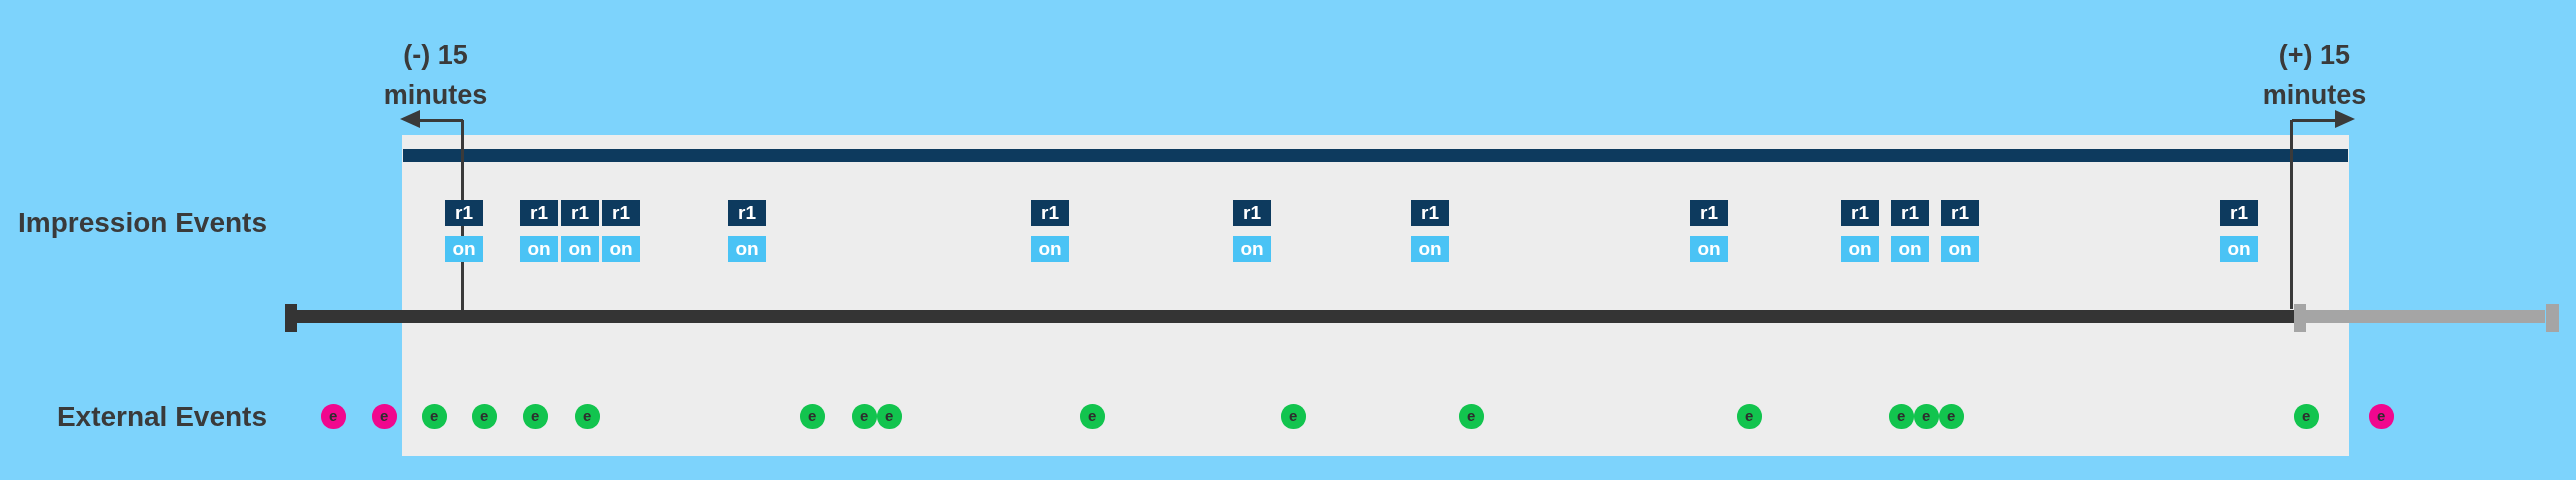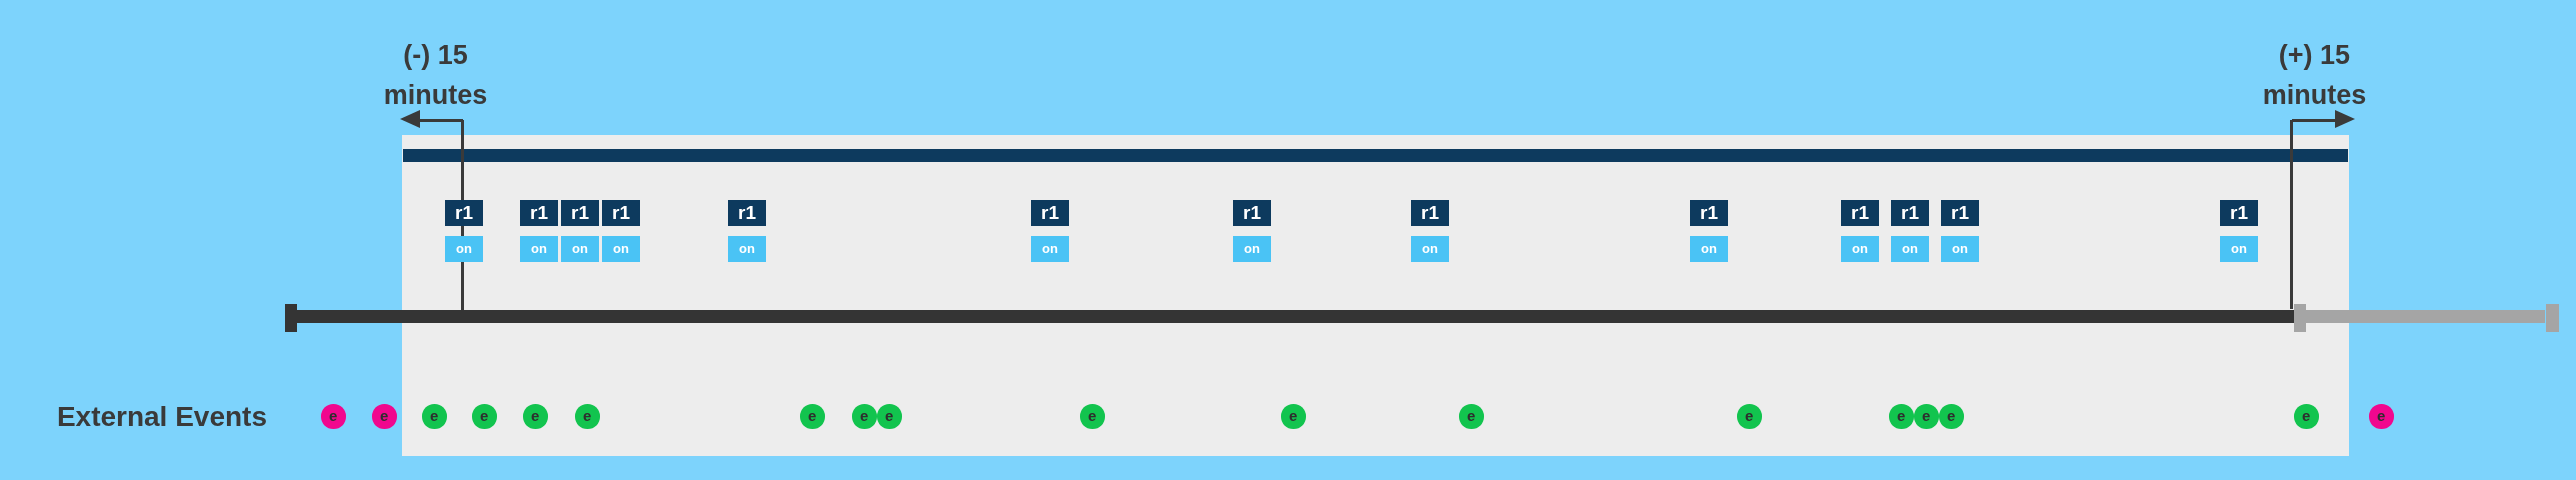--- a/index.html
+++ b/index.html
@@ -32,21 +32,21 @@
   .arrow-line.left{left:411px; width:52px;}
   .arrow-line.right{left:2292px; width:45px;}
   .arrowhead{position:absolute; top:110px; width:0; height:0;
     border-top:9.4px solid transparent; border-bottom:9.4px solid transparent;}
   .arrowhead.left{left:400px; border-right:20px solid var(--charcoal);}
   .arrowhead.right{left:2335px; border-left:20px solid var(--charcoal);}
 
   .r1-box{position:absolute; top:200px; width:38px; height:25.5px; background:var(--navy);
     color:#ffffff; font-size:19px; font-weight:700; text-align:center; line-height:25.5px;}
   .on-box{position:absolute; top:236px; width:38px; height:25.5px; background:var(--lightblue);
-    color:#ffffff; font-size:13px; font-weight:700; text-align:center; line-height:25.5px;}
+    color:#ffffff; font-size:19px; font-weight:700; text-align:center; line-height:25.5px;}
 
   .tl-cap{position:absolute; top:304px; width:12.3px; height:28px;}
   .tl-cap.dark{left:285px; background:var(--tl-dark);}
   .tl-cap.gray-mid{left:2294px; background:var(--tl-gray);}
   .tl-cap.gray-end{left:2546px; width:13.2px; background:var(--tl-gray);}
   .tl-bar{position:absolute; top:310px; height:13.2px;}
   .tl-bar.dark{left:297px; width:1997px; background:var(--tl-dark);}
   .tl-bar.gray{left:2306px; width:239px; background:var(--tl-gray);}
 
   .v-label{position:absolute; top:341px; width:207px; text-align:center; color:var(--charcoal);
@@ -76,20 +76,21 @@
   <div class="vline left"></div>
 
   <div class="note right">
     <div>(+) 15</div>
     <div>minutes</div>
   </div>
   <div class="arrowhead right"></div>
   <div class="arrow-line right"></div>
   <div class="vline right"></div>
 
+  <div class="row-label impressions">Impression Events</div>
   <div class="row-label external">External Events</div>
 
   <div class="tl-cap dark"></div>
   <div class="tl-bar dark"></div>
   <div class="tl-cap gray-mid"></div>
   <div class="tl-bar gray"></div>
   <div class="tl-cap gray-end"></div>
 
 
   <div>

